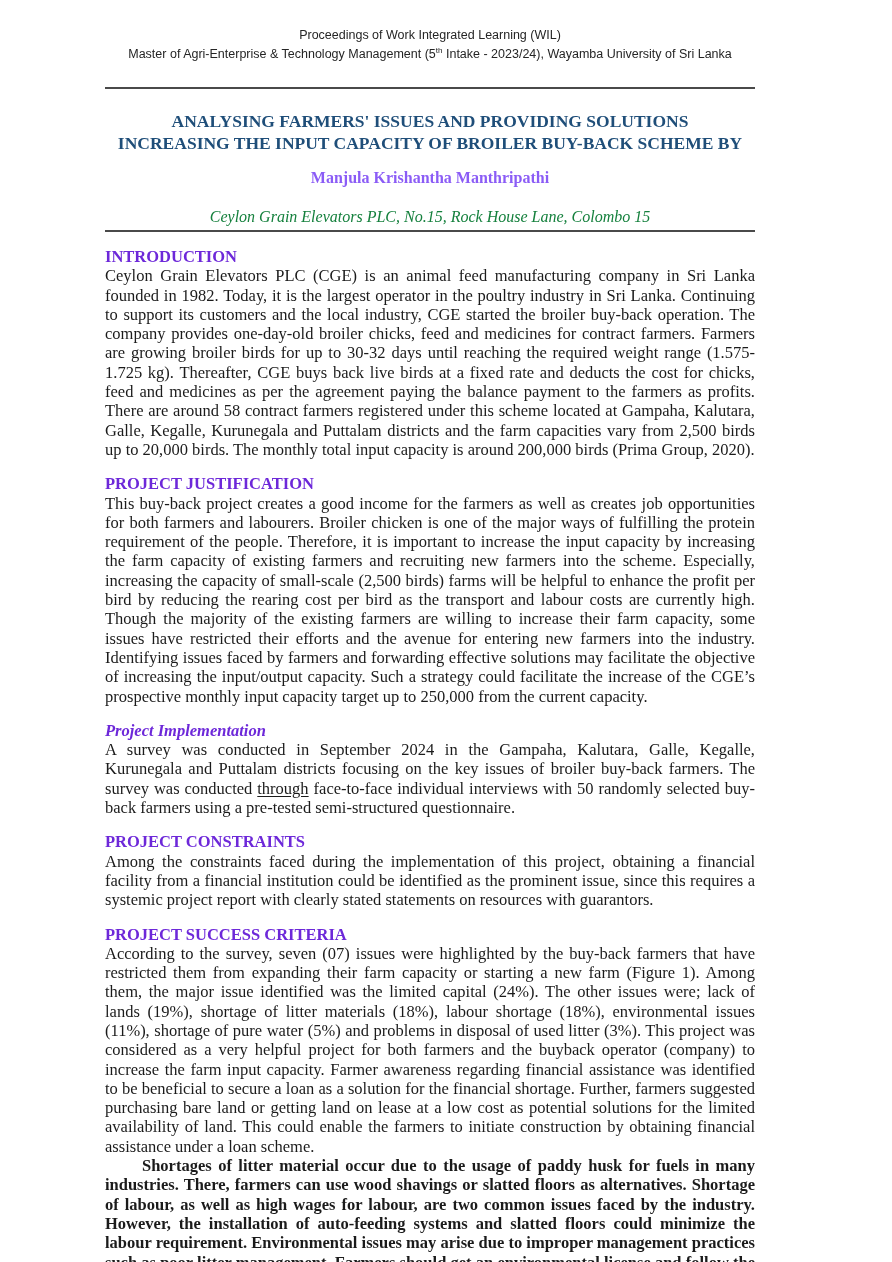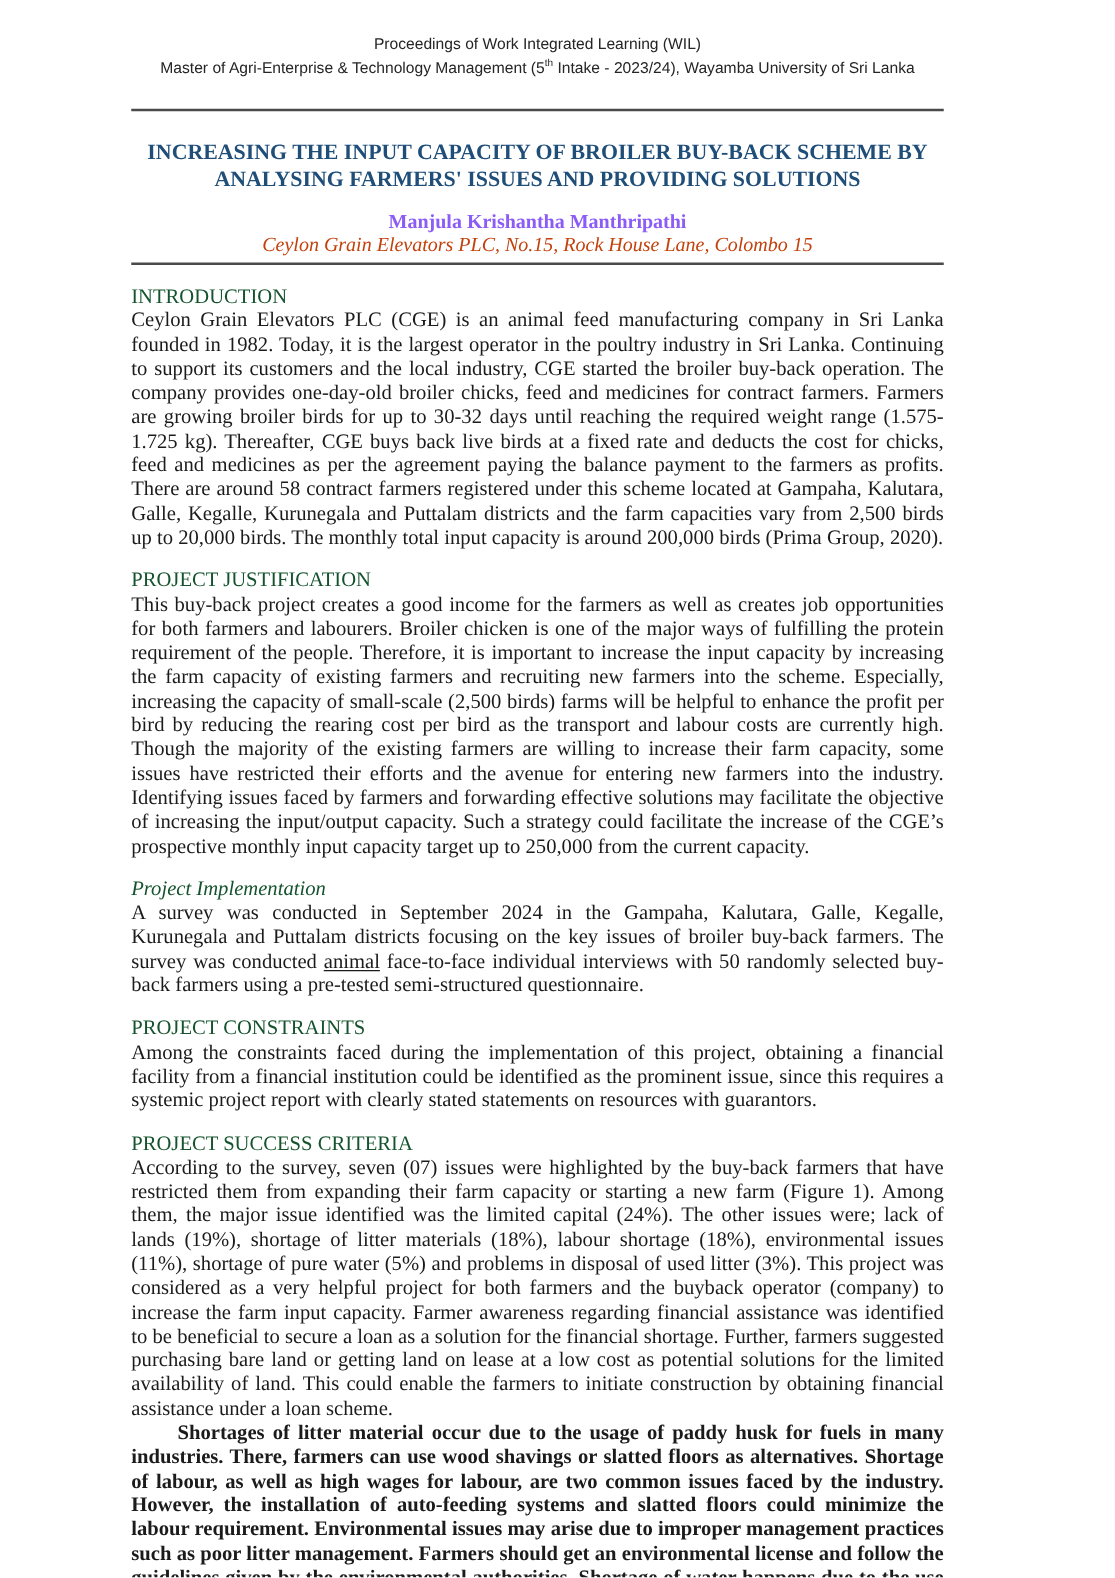--- a/index.html
+++ b/index.html
@@ -21,27 +21,27 @@
   
   .paper-title{
     margin-top:21px;text-align:center;font-weight:bold;
     font-size:17.5px;line-height:22px;color:#1F4E79;
   }
   .author-name{
     margin-top:14px;text-align:center;font-weight:bold;
     font-size:16px;line-height:19px;color:#8b5cf6;
   }
   .affiliation{
-    margin-top:0;text-align:center;font-style:italic;
-    font-size:16px;line-height:19px;color:#c2410c;
+    margin-top:20px;text-align:center;font-style:italic;
+    font-size:16px;line-height:19px;color:#15803d;
   }
   
   .section{margin-top:15px;}
   .section h2{
-    margin:0;font-size:16.5px;line-height:19.3px;font-weight:normal;color:#14532d;
+    margin:0;font-size:16.5px;line-height:19.3px;font-weight:bold;color:#6d28d9;
   }
   .section h2.italic{font-style:italic;}
   .section p{
     margin:0;font-size:16.5px;line-height:19.3px;text-align:justify;color:#1b1b1b;
   }
   .section p.indent{text-indent:37px;font-weight:bold;}
   .u-mark{text-decoration:underline;text-underline-offset:2px;}
   
   .footer{
     margin-top:3px;padding-top:4px;border-top:7px solid #be185d;
@@ -57,43 +57,43 @@
 <div class="page">
 
   <div class="running-head">
     <div>Proceedings of Work Integrated Learning (WIL)</div>
     <div><span>Master of Agri-Enterprise &amp; Technology Management (5</span><sup>th</sup><span> Intake - 2023/24), Wayamba University of Sri Lanka</span></div>
   </div>
 
   <hr class="rule rule-top">
 
   <div class="paper-title">
+    <div>ANALYSING FARMERS' ISSUES AND PROVIDING SOLUTIONS</div>
     <div>INCREASING THE INPUT CAPACITY OF BROILER BUY-BACK SCHEME BY</div>
-    <div>ANALYSING FARMERS' ISSUES AND PROVIDING SOLUTIONS</div>
   </div>
 
   <div class="author-name">Manjula Krishantha Manthripathi</div>
 
   <div class="affiliation">Ceylon Grain Elevators PLC, No.15, Rock House Lane, Colombo 15</div>
 
   <hr class="rule rule-affil">
 
   <div class="section">
     <h2>INTRODUCTION</h2>
     <p>Ceylon Grain Elevators PLC (CGE) is an animal feed manufacturing company in Sri Lanka founded in 1982. Today, it is the largest operator in the poultry industry in Sri Lanka. Continuing to support its customers and the local industry, CGE started the broiler buy-back operation. The company provides one-day-old broiler chicks, feed and medicines for contract farmers. Farmers are growing broiler birds for up to 30-32 days until reaching the required weight range (1.575- 1.725 kg). Thereafter, CGE buys back live birds at a fixed rate and deducts the cost for chicks, feed and medicines as per the agreement paying the balance payment to the farmers as profits. There are around 58 contract farmers registered under this scheme located at Gampaha, Kalutara, Galle, Kegalle, Kurunegala and Puttalam districts and the farm capacities vary from 2,500 birds up to 20,000 birds. The monthly total input capacity is around 200,000 birds (Prima Group, 2020).</p>
   </div>
 
   <div class="section">
     <h2>PROJECT JUSTIFICATION</h2>
     <p>This buy-back project creates a good income for the farmers as well as creates job opportunities for both farmers and labourers. Broiler chicken is one of the major ways of fulfilling the protein requirement of the people. Therefore, it is important to increase the input capacity by increasing the farm capacity of existing farmers and recruiting new farmers into the scheme. Especially, increasing the capacity of small-scale (2,500 birds) farms will be helpful to enhance the profit per bird by reducing the rearing cost per bird as the transport and labour costs are currently high. Though the majority of the existing farmers are willing to increase their farm capacity, some issues have restricted their efforts and the avenue for entering new farmers into the industry. Identifying issues faced by farmers and forwarding effective solutions may facilitate the objective of increasing the input/output capacity. Such a strategy could facilitate the increase of the CGE’s prospective monthly input capacity target up to 250,000 from the current capacity.</p>
   </div>
 
   <div class="section">
     <h2 class="italic">Project Implementation</h2>
-    <p><span>A survey was conducted in September 2024 in the Gampaha, Kalutara, Galle, Kegalle, Kurunegala and Puttalam districts focusing on the key issues of broiler buy-back farmers. The survey was conducted </span><span class="u-mark">animal</span><span> face-to-face individual interviews with 50 randomly selected buy-back farmers using a pre-tested semi-structured questionnaire.</span></p>
+    <p><span>A survey was conducted in September 2024 in the Gampaha, Kalutara, Galle, Kegalle, Kurunegala and Puttalam districts focusing on the key issues of broiler buy-back farmers. The survey was conducted </span><span class="u-mark">through</span><span> face-to-face individual interviews with 50 randomly selected buy-back farmers using a pre-tested semi-structured questionnaire.</span></p>
   </div>
 
   <div class="section">
     <h2>PROJECT CONSTRAINTS</h2>
     <p>Among the constraints faced during the implementation of this project, obtaining a financial facility from a financial institution could be identified as the prominent issue, since this requires a systemic project report with clearly stated statements on resources with guarantors.</p>
   </div>
 
   <div class="section">
     <h2>PROJECT SUCCESS CRITERIA</h2>
     <p>According to the survey, seven (07) issues were highlighted by the buy-back farmers that have restricted them from expanding their farm capacity or starting a new farm (Figure 1). Among them, the major issue identified was the limited capital (24%). The other issues were; lack of lands (19%), shortage of litter materials (18%), labour shortage (18%), environmental issues (11%), shortage of pure water (5%) and problems in disposal of used litter (3%). This project was considered as a very helpful project for both farmers and the buyback operator (company) to increase the farm input capacity. Farmer awareness regarding financial assistance was identified to be beneficial to secure a loan as a solution for the financial shortage. Further, farmers suggested purchasing bare land or getting land on lease at a low cost as potential solutions for the limited availability of land. This could enable the farmers to initiate construction by obtaining financial assistance under a loan scheme.</p>

